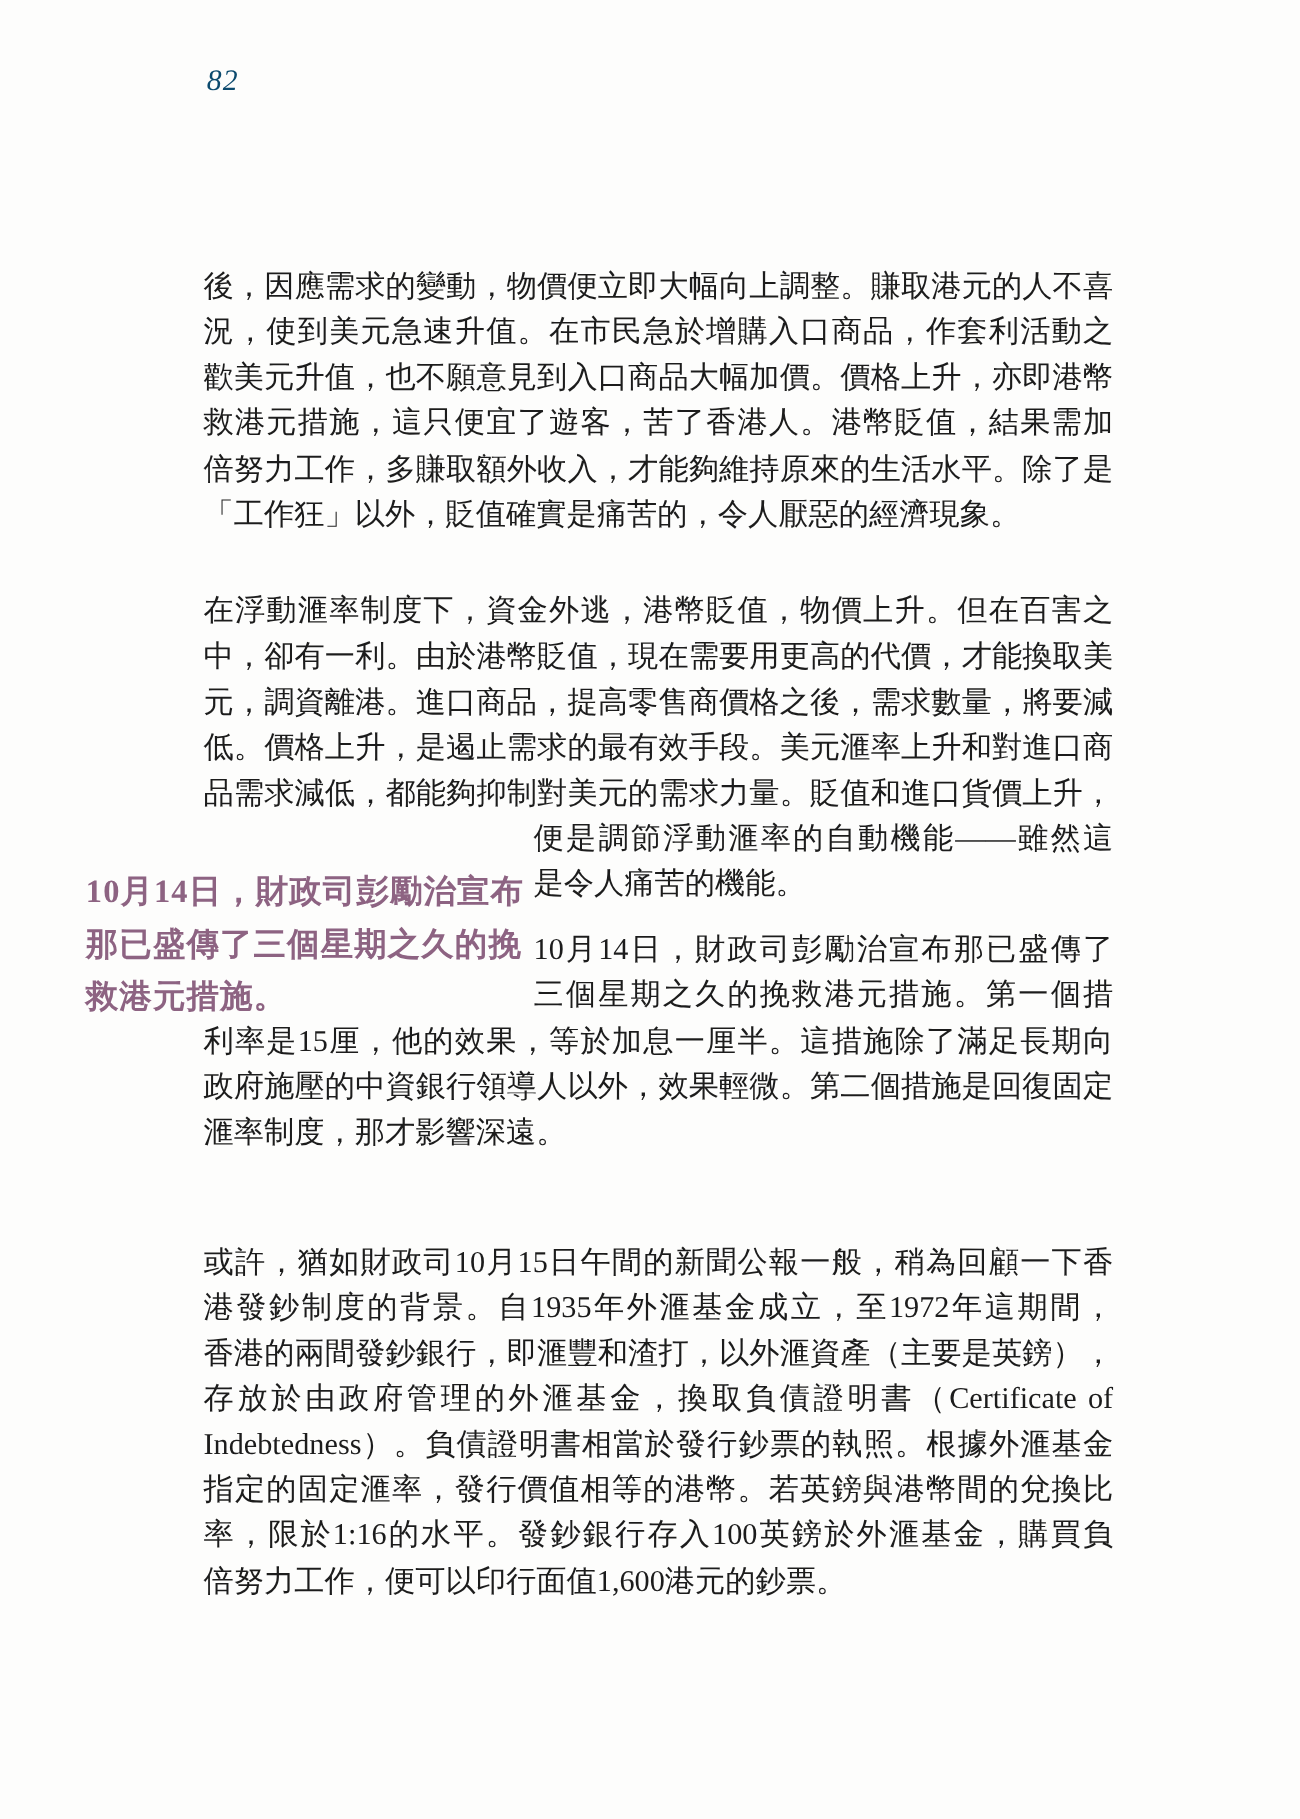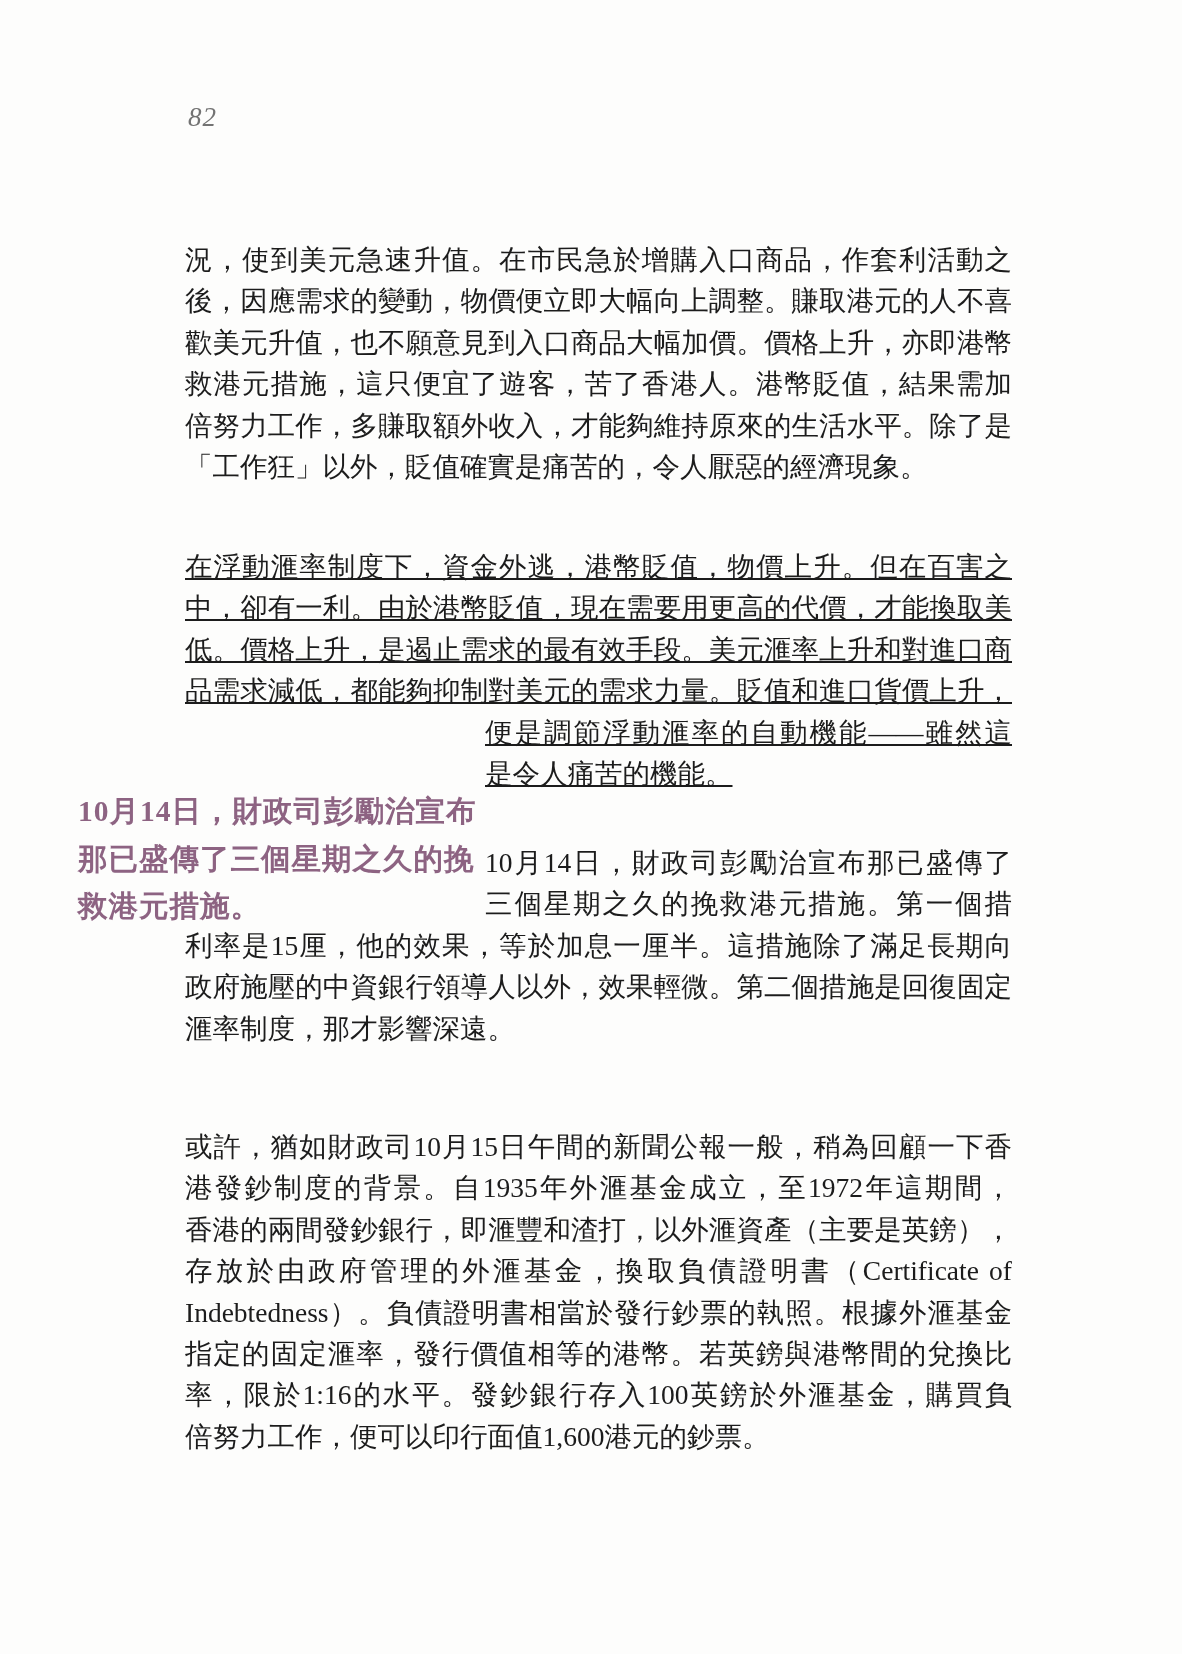--- a/index.html
+++ b/index.html
@@ -8,44 +8,43 @@
     width:1182px;height:1654px;
     margin:0 auto;
     background:#fefefdff;
     background-color:#fdfdfc;
     font-family:"Liberation Serif","DejaVu Serif",serif;
     color:#1c1c1c;
     overflow:hidden;
   }
   .page-number{
     position:absolute;left:188px;top:58px;
-    font-size:27px;font-style:italic;color:#737373;
+    font-size:27px;font-style:italic;color:#0c4a6e;
     letter-spacing:1px;
-    margin-top:44px;
   }
   .para{
     position:absolute;left:185px;width:827px;
   }
   .line{
     height:41.4px;line-height:41.4px;
     font-size:27.5px;
     text-align:justify;
     text-align-last:justify;
     white-space:nowrap;
     overflow:visible;
   }
   .line.short{
     text-align-last:left;
     text-align:center;
   }
   .line.indent{
     margin-left:300px;
   }
   .p1{top:239px;}
-  .p2{top:546px;text-decoration:underline;}
+  .p2{top:534px;}
   .p3{top:842px;}
   .p4{top:1126px;}
   .pull-quote{
     position:absolute;left:78px;top:788px;width:383px;
     font-size:29.5px;font-weight:600;
     color:#8d6382;
   }
   .q-line{
     height:47.5px;line-height:47.5px;
     text-align:justify;
@@ -65,31 +64,32 @@
 
   <div class="page-number">82</div>
 
   <div class="pull-quote" style="color: rgb(141, 99, 130);">
     <div class="q-line">10月14日，財政司彭勵治宣布</div>
     <div class="q-line">那已盛傳了三個星期之久的挽</div>
     <div class="q-line short">救港元措施。</div>
   </div>
 
   <div class="para p1">
+    <div class="line">後，因應需求的變動，物價便立即大幅向上調整。賺取港元的人不喜</div>
     <div class="line">況，使到美元急速升值。在市民急於增購入口商品，作套利活動之</div>
-    <div class="line">後，因應需求的變動，物價便立即大幅向上調整。賺取港元的人不喜</div>
     <div class="line">歡美元升值，也不願意見到入口商品大幅加價。價格上升，亦即港幣</div>
     <div class="line">救港元措施，這只便宜了遊客，苦了香港人。港幣貶值，結果需加</div>
     <div class="line">倍努力工作，多賺取額外收入，才能夠維持原來的生活水平。除了是</div>
     <div class="line short">「工作狂」以外，貶值確實是痛苦的，令人厭惡的經濟現象。</div>
   </div>
 
   <div class="para p2">
     <div class="line">在浮動滙率制度下，資金外逃，港幣貶值，物價上升。但在百害之</div>
     <div class="line">中，卻有一利。由於港幣貶值，現在需要用更高的代價，才能換取美</div>
+    <div class="line">元，調資離港。進口商品，提高零售商價格之後，需求數量，將要減</div>
     <div class="line">低。價格上升，是遏止需求的最有效手段。美元滙率上升和對進口商</div>
     <div class="line">品需求減低，都能夠抑制對美元的需求力量。貶值和進口貨價上升，</div>
     <div class="line indent">便是調節浮動滙率的自動機能——雖然這</div>
     <div class="line indent short">是令人痛苦的機能。</div>
   </div>
 
   <div class="para p3">
     <div class="line indent">10月14日，財政司彭勵治宣布那已盛傳了</div>
     <div class="line indent">三個星期之久的挽救港元措施。第一個措</div>
     <div class="line">利率是15厘，他的效果，等於加息一厘半。這措施除了滿足長期向</div>

